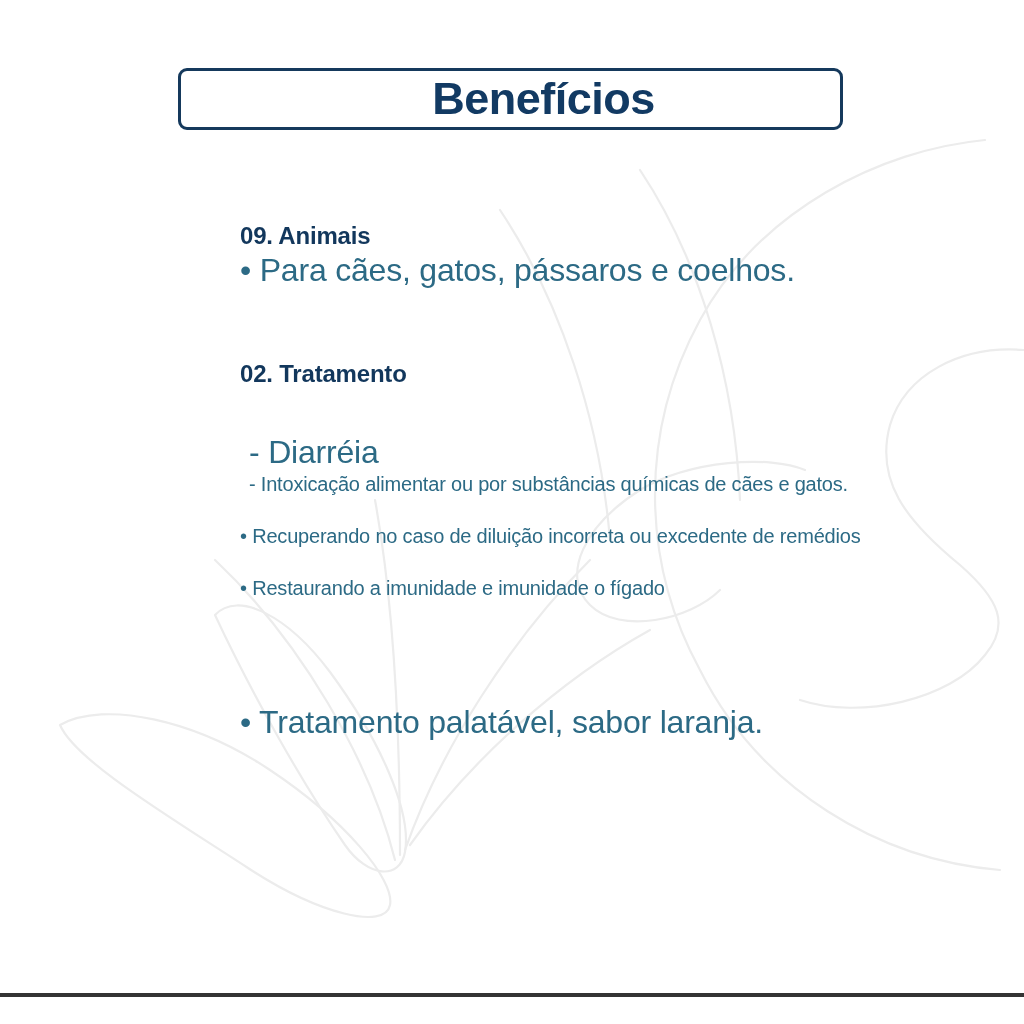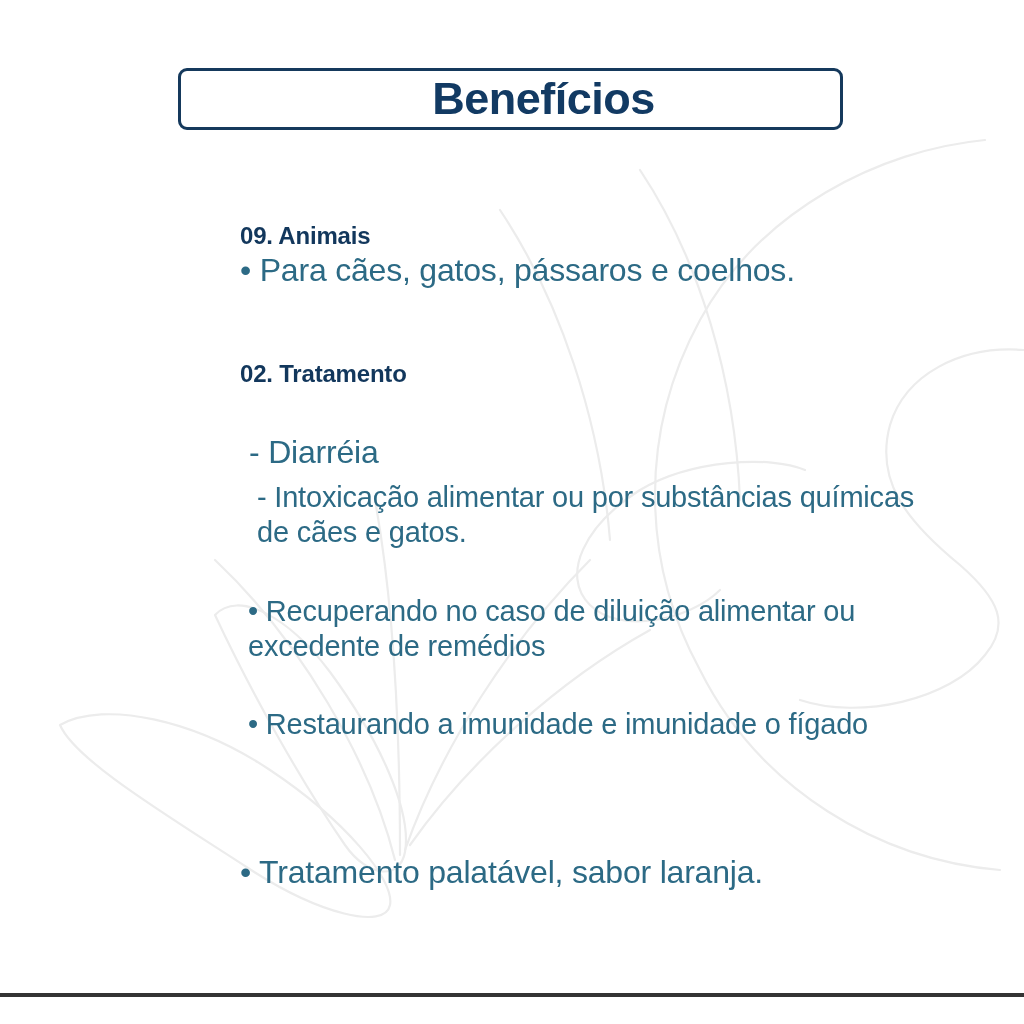--- a/index.html
+++ b/index.html
@@ -83,25 +83,25 @@
   .body-line {
     font-size: 32px;
     font-weight: 500;
     color: #2c6a85;
     line-height: 1.18;
     margin: 0;
     letter-spacing: -0.2px;
   }
 
   .body-block {
-    font-size: 29px;
+    font-size: 20px;
     font-weight: 500;
     color: #2c6a85;
     line-height: 1.2;
-    margin: 8px;
+    margin: 0;
     letter-spacing: -0.2px;
   }
 
   .sub-item {
     padding-left: 9px;
   }
 
   
   .gap-s1-to-s2 { height: 70px; }
   .gap-head-to-list { height: 47px; }
@@ -163,21 +163,21 @@
     <div>
       <p class="section-heading">02. Tratamento</p>
 
       <div class="gap-head-to-list"></div>
 
       <p class="body-line sub-item">- Diarréia</p>
       <p class="body-block sub-item">- Intoxicação alimentar ou por substâncias químicas de cães e gatos.</p>
 
       <div class="gap-block"></div>
 
-      <p class="body-block">• Recuperando no caso de diluição alimentar ou excedente de remédios</p>
+      <p class="body-block">• Recuperando no caso de diluição incorreta ou excedente de remédios</p>
 
       <div class="gap-block"></div>
 
       <p class="body-block">• Restaurando a imunidade e imunidade o fígado</p>
     </div>
 
     <div class="gap-to-s3"></div>
 
     <div>
       <div class="gap-head-small"></div>

